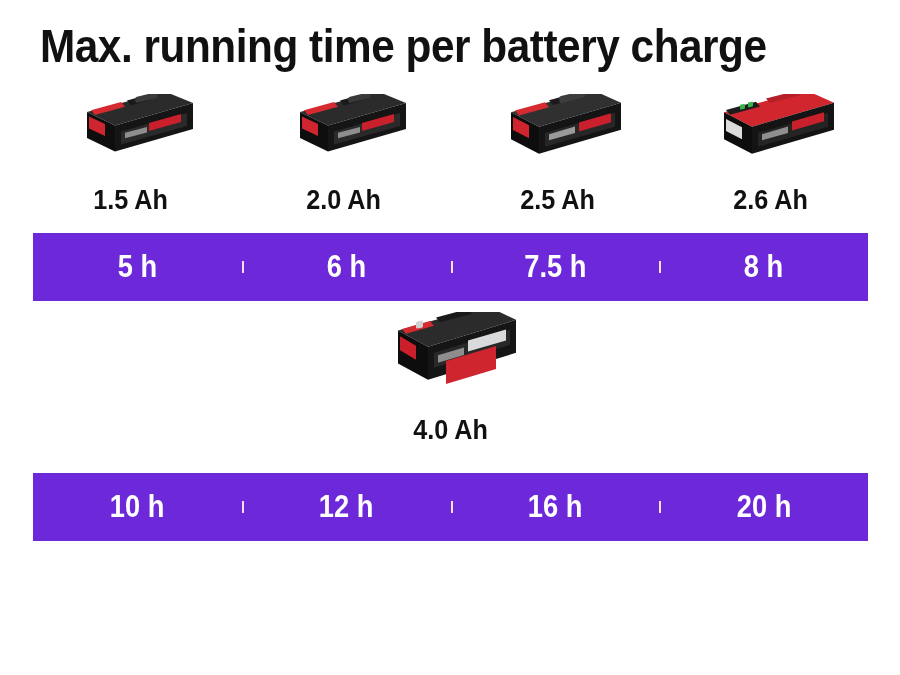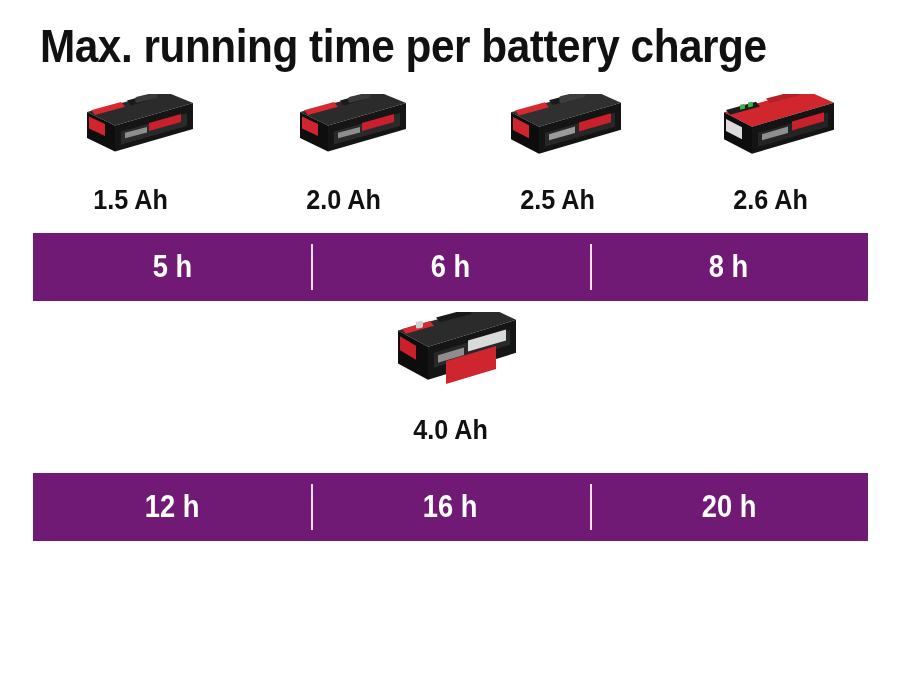--- a/index.html
+++ b/index.html
@@ -72,22 +72,23 @@
     margin-top: 5px;
     white-space: nowrap;
   }
 
   
   .time-bar {
     position: absolute;
     left: 33px;
     width: 835px;
     height: 68px;
-    background: #701a75;
-    display: flex;
+    background: #6d28d9;
+    display: flex;
+    align-items: center;
   }
   #bar-1 { top: 233px; }
   #bar-2 { top: 473px; }
 
   .time-cell {
     flex: 1 1 0;
     position: relative;
     display: flex;
     align-items: center;
     justify-content: center;
@@ -207,20 +208,23 @@
 </div>
 
 <div class="time-bar" id="bar-1">
   <div class="time-cell">
     <span class="time-text">5 h</span>
   </div>
   <div class="time-cell">
     <span class="time-text">6 h</span>
   </div>
   <div class="time-cell">
+    <span class="time-text">7.5 h</span>
+  </div>
+  <div class="time-cell">
     <span class="time-text">8 h</span>
   </div>
 </div>
 
 <div class="row" id="row-2">
   <div class="battery-strip">
 
 
     <div class="battery-cell">
       <div class="battery-art">
@@ -243,20 +247,23 @@
       <div class="cap-label">4.0 Ah</div>
     </div>
 
 
 
   </div>
 </div>
 
 <div class="time-bar" id="bar-2">
   <div class="time-cell">
+    <span class="time-text">10 h</span>
+  </div>
+  <div class="time-cell">
     <span class="time-text">12 h</span>
   </div>
   <div class="time-cell">
     <span class="time-text">16 h</span>
   </div>
   <div class="time-cell">
     <span class="time-text">20 h</span>
   </div>
 </div>
 

